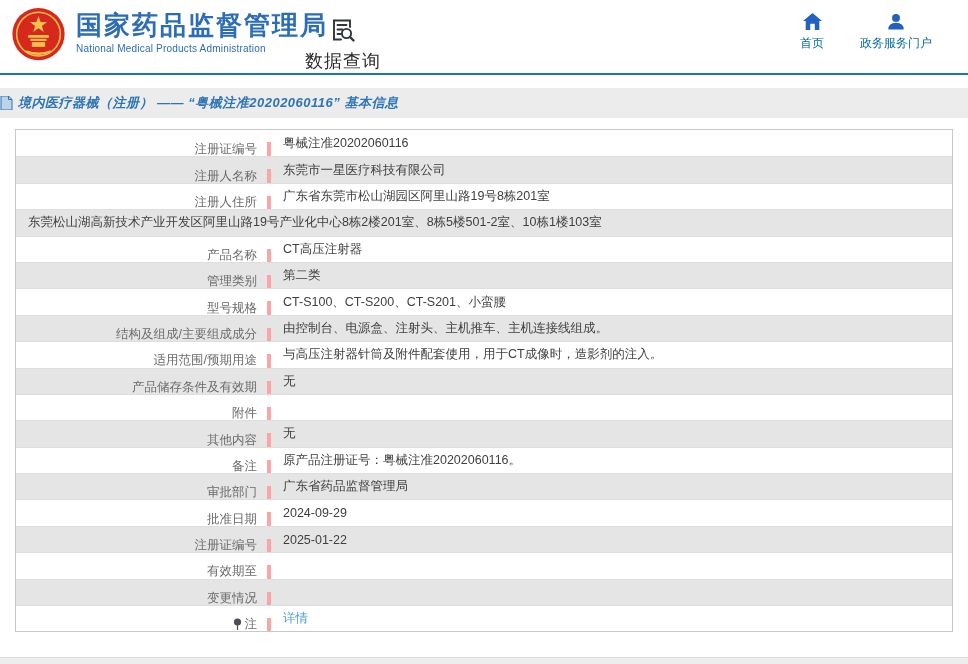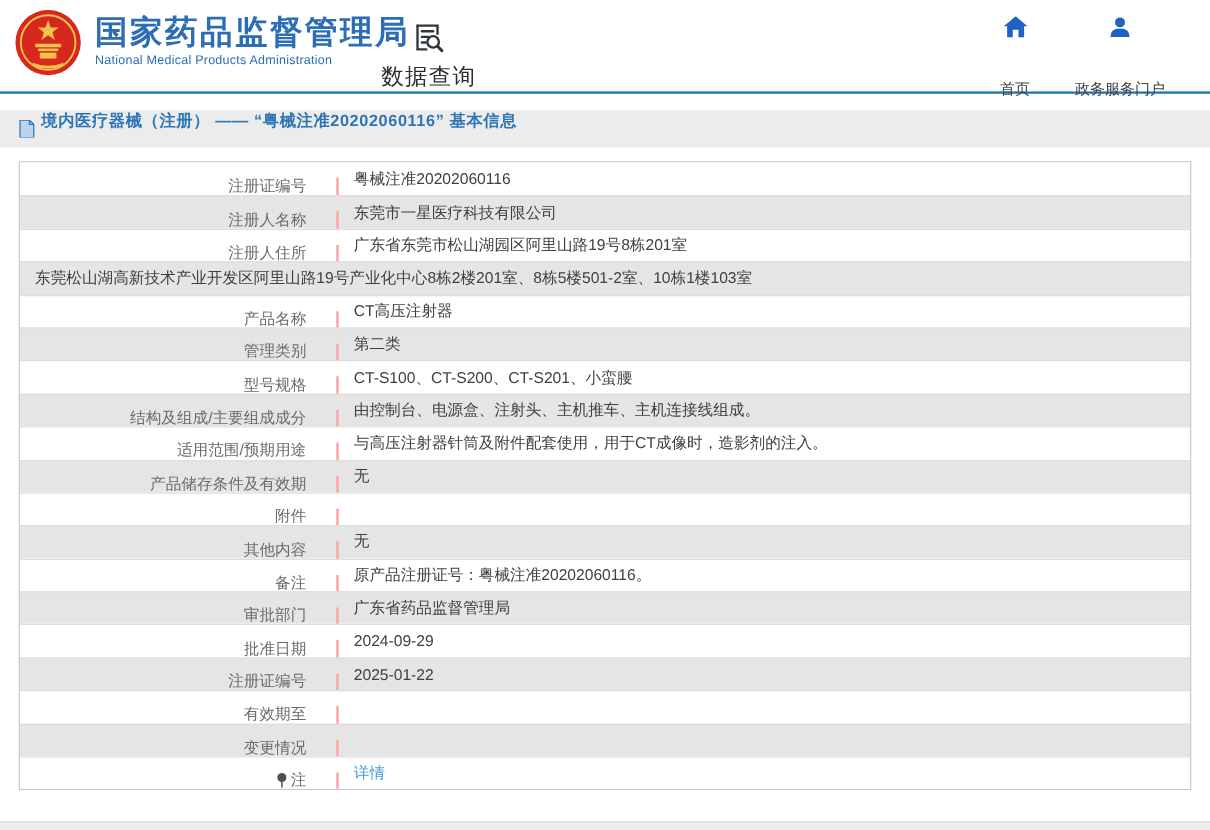--- a/index.html
+++ b/index.html
@@ -10,35 +10,35 @@
   
   .header { position: relative; height: 73px; background: #fff; }
   .emblem { position: absolute; left: 10px; top: 6px; width: 57px; height: 58px; }
   .brand { position: absolute; left: 76px; top: 9px; }
   .brand-cn { font-size: 26px; font-weight: bold; color: #2c6db5; letter-spacing: 2px; line-height: 32px; }
   .brand-en { font-size: 10px; color: #2c6db5; letter-spacing: 0.2px; margin-top: 2px; }
   .section-tag { position: absolute; left: 305px; top: 17px; display: flex; align-items: center; gap: 6px; flex-direction: column; }
   .section-tag .txt { font-size: 18px; color: #2b2b2b; letter-spacing: 1px; }
   .top-nav { position: absolute; right: 36px; top: 13px; display: flex; gap: 36px; }
   .nav-item { display: flex; flex-direction: column; align-items: center; gap: 5px; cursor: pointer; }
-  .nav-item .lbl { font-size: 12px; color: #404040; white-space: nowrap; margin-top: 28px; }
+  .nav-item .lbl { font-size: 12px; color: #0369a1; white-space: nowrap; }
   .blue-line { height: 2px; background: #1b75bb; }
 
   
-  .crumb-bar { margin-top: 13px; height: 30px; background: #ececec; display: flex; padding-left: 15px; gap: 5px; }
+  .crumb-bar { margin-top: 13px; height: 30px; background: #ececec; display: flex; align-items: center; gap: 5px; font-style: italic; }
   .crumb-title { font-size: 13px; font-weight: bold; color: #2e75b6; letter-spacing: 0.5px; }
 
   
   .tbl-wrap { margin: 11px 15px 0 15px; border: 1px solid #c9c9c9; }
   .t-row { display: flex; height: 26.4px; align-items: stretch; background: #fff; }
   .t-row + .t-row { border-top: 1px solid #dedede; }
   .t-row.alt { background: #e5e5e5; }
   .cell { display: flex; align-items: center; font-size: 12.5px; }
-  .cell.label { width: 255px; justify-content: flex-end; color: #6b6b6b; padding-right: 24px;
-    border-right: 2px solid #fca5a5; text-align: right; gap: 3px; margin-top: 12px; }
+  .cell.label { width: 255px; justify-content: flex-end; color: #6b6b6b; padding-right: 10px;
+    border-right: 4px solid #fca5a5; text-align: right; gap: 3px; margin-top: 12px; }
   .cell.value { flex: 1; color: #404040; padding-left: 12px; }
   .cell.value a { color: #4e9cd5; text-decoration: none; cursor: pointer; }
 
   .footer-strip { position: absolute; left: 0; bottom: 0; width: 100%; height: 7px;
     background: #ededed; border-top: 1px solid #dcdcdc; }
 
   .icon { display: inline-flex; align-items: center; justify-content: center; }
 </style>
 </head>
 <body>

